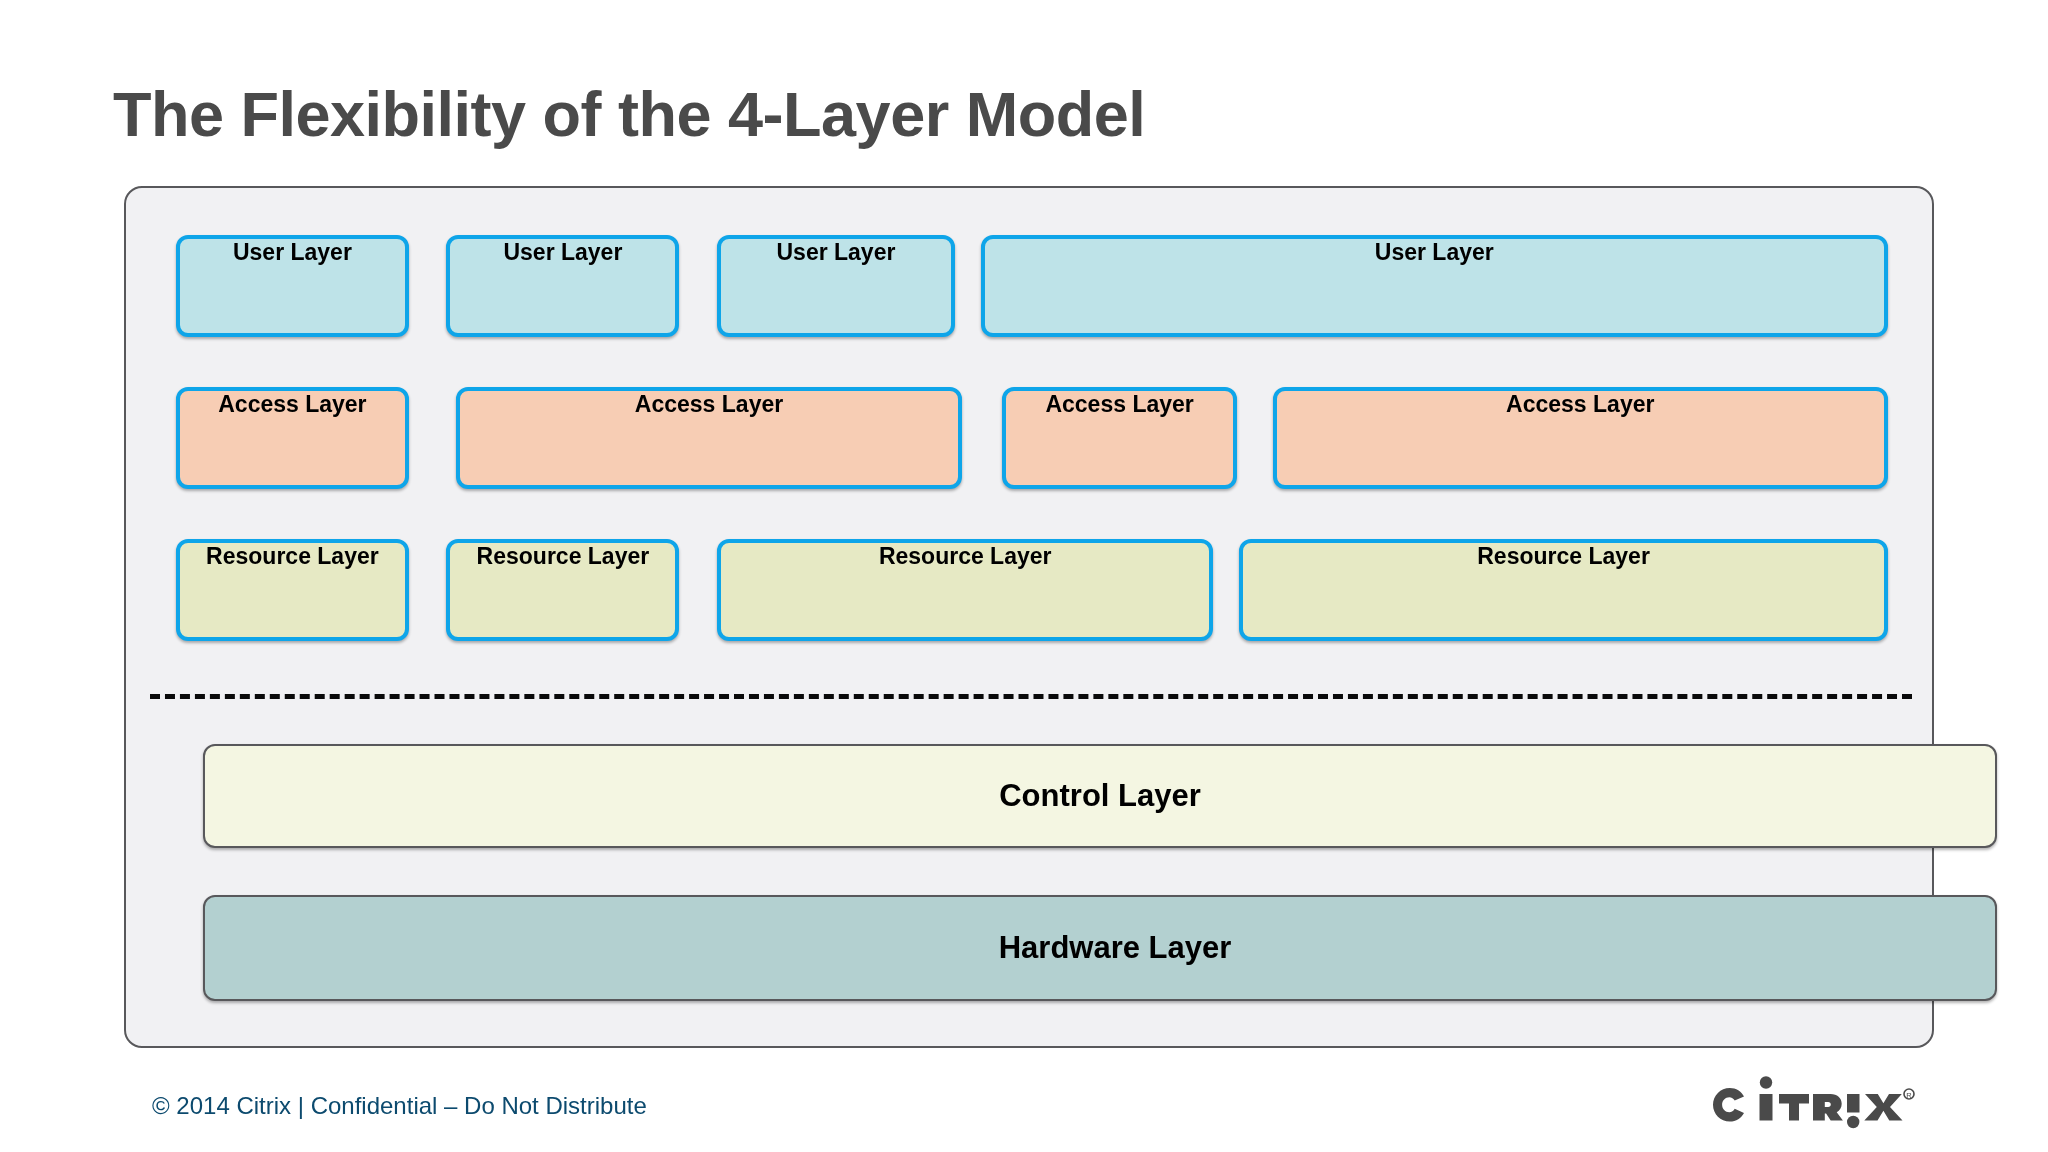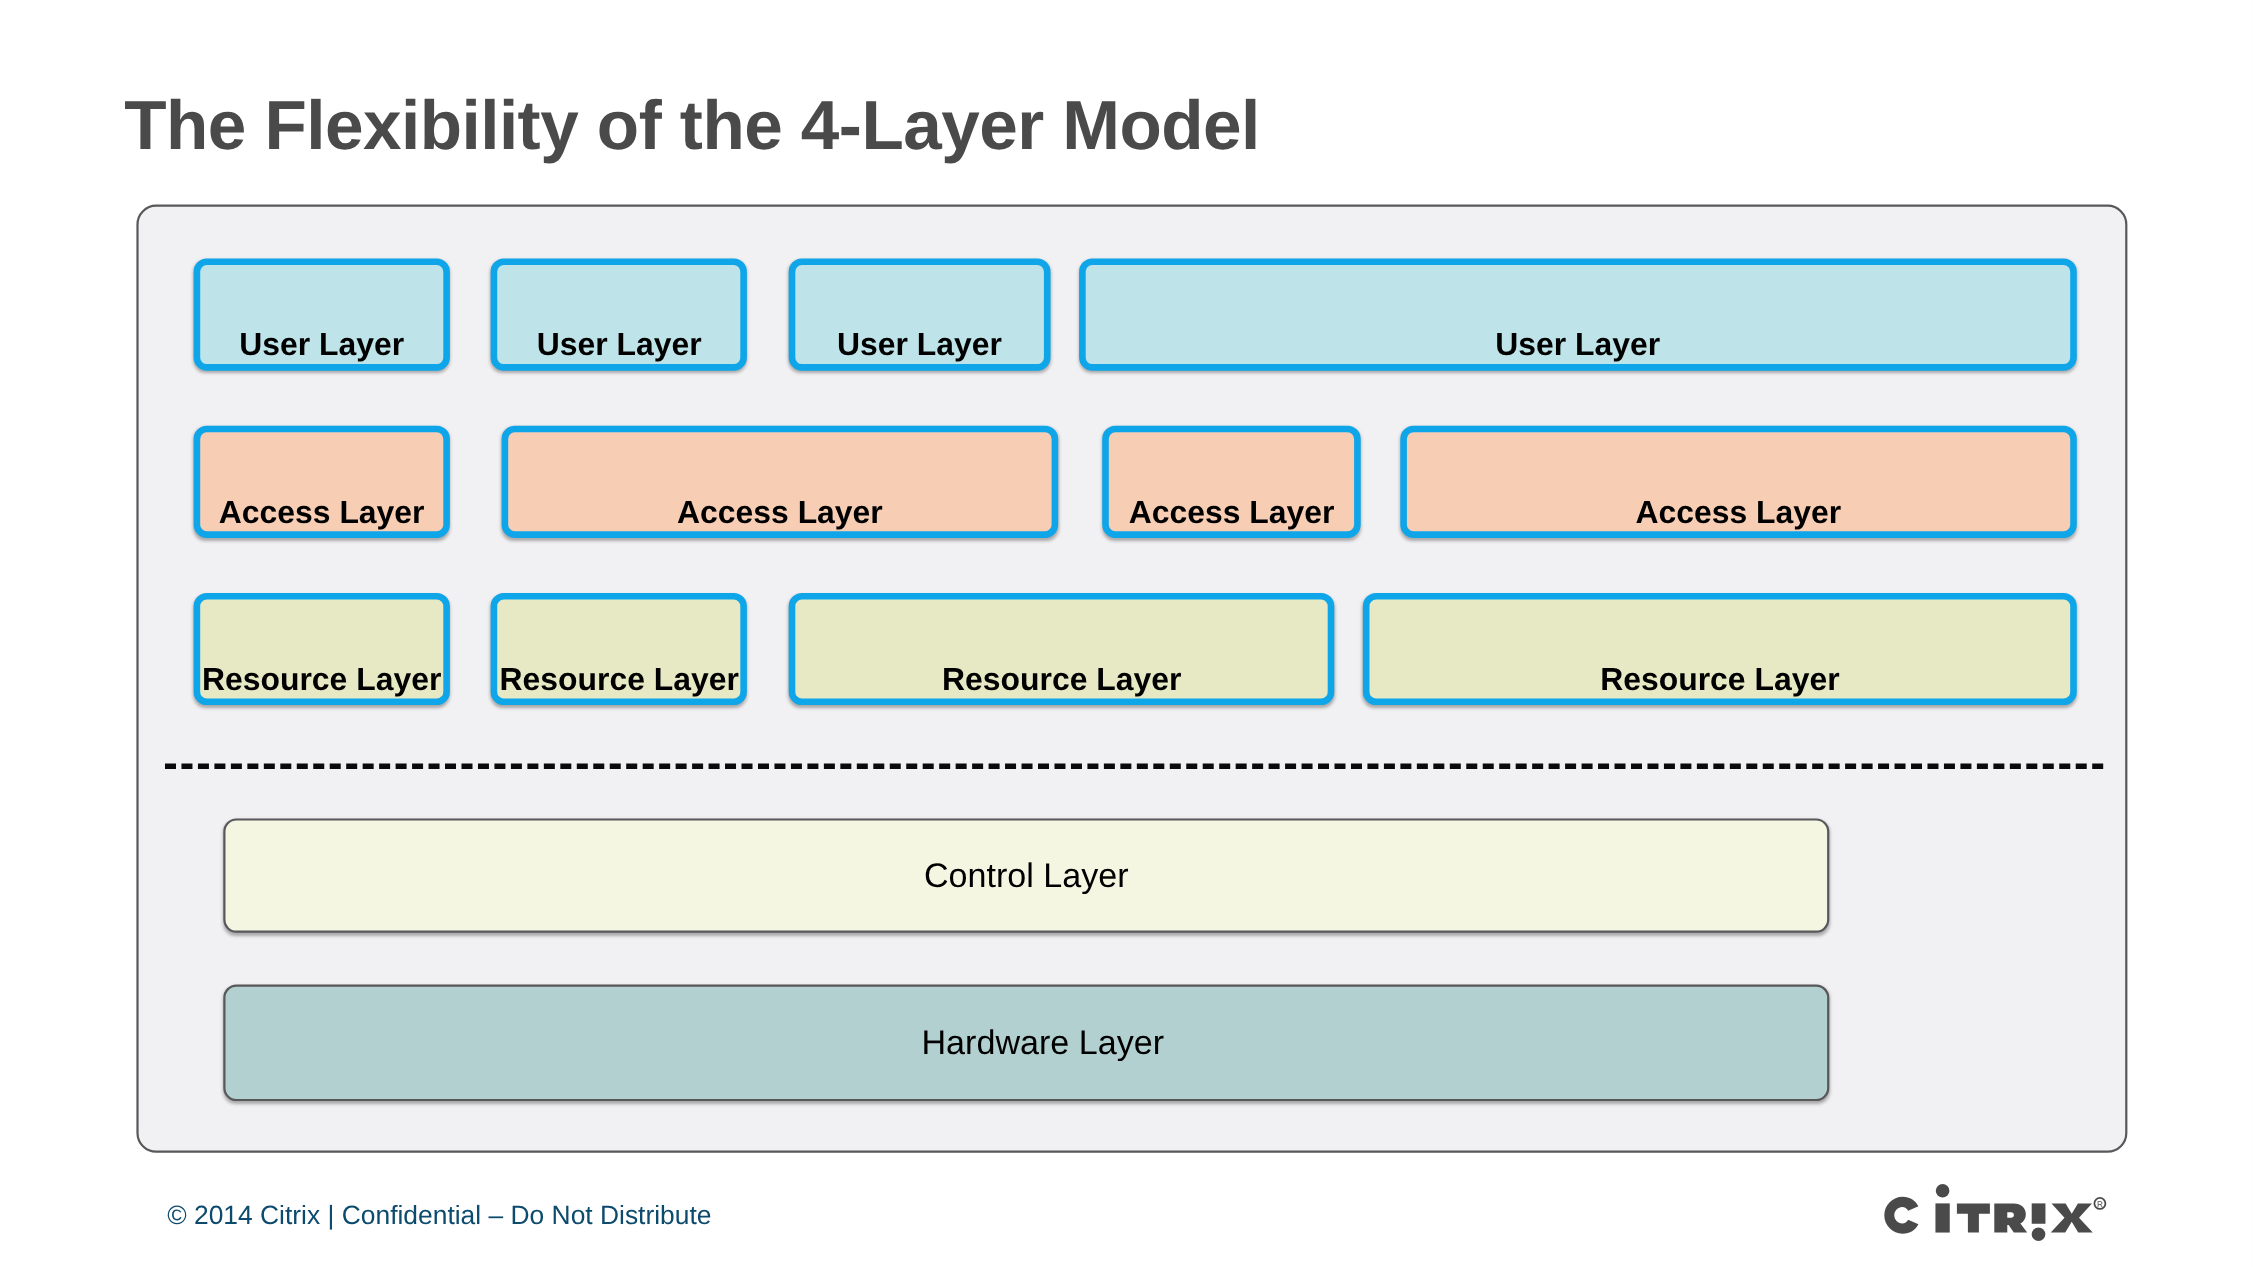--- a/index.html
+++ b/index.html
@@ -46,27 +46,27 @@
     position: absolute;
     display: flex;
     align-items: stretch;
     height: 102px;
   }
   #row-user     { left: 176px; top: 235px; width: 1712px; }
   #row-access   { left: 176px; top: 387px; width: 1712px; gap: 10px; }
   #row-resource { left: 176px; top: 539px; width: 1712px; }
 
   .layer-box {
-    border: 6px solid #0ea5e9;
+    border: 4px solid #0ea5e9;
     border-radius: 12px;
     box-sizing: border-box;
     display: flex;
-    align-items: flex-end;
+    align-items: flex-start;
     justify-content: center;
-    font-size: 29px;
+    font-size: 23px;
     font-weight: bold;
     color: #000000;
     white-space: nowrap;
     box-shadow: 0 2px 3px rgba(0,0,0,0.30);
   }
 
   .box-user     { background: #bee3e8; }
   .box-access   { background: #f7cdb4; }
   .box-resource { background: #e6e9c4; }
   .box-control  { background: #f4f6e2; }
@@ -79,29 +79,29 @@
     top: 694px;
     width: 1762px;
     height: 0;
     border-top: 5px dashed #0a0a0a;
   }
 
   
   .wide-layer {
     position: absolute;
     left: 203px;
-    width: 1460px;
+    width: 1794px;
     border: 2px solid #58585b;
     border-radius: 12px;
     box-sizing: border-box;
     display: flex;
     align-items: center;
     justify-content: center;
     font-size: 31px;
-    font-weight: normal;
+    font-weight: bold;
     color: #000000;
     box-shadow: 0 2px 3px rgba(0,0,0,0.30);
   }
   #layer-control  { top: 744px; height: 104px; }
   #layer-hardware { top: 895px; height: 106px; padding-left: 30px; }
 
   
   .footer-note {
     position: absolute;
     left: 140px;

